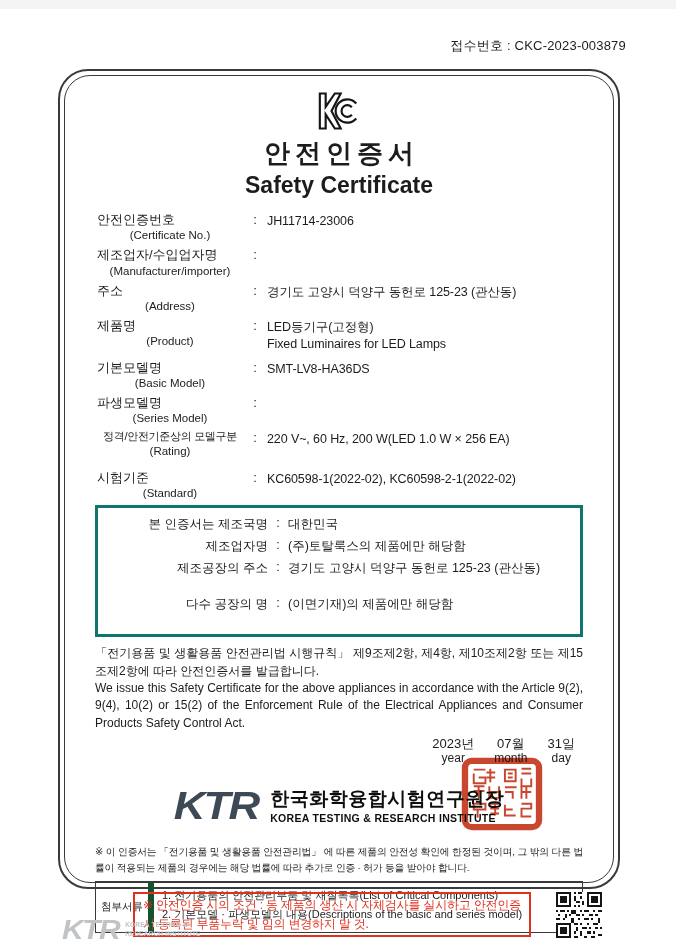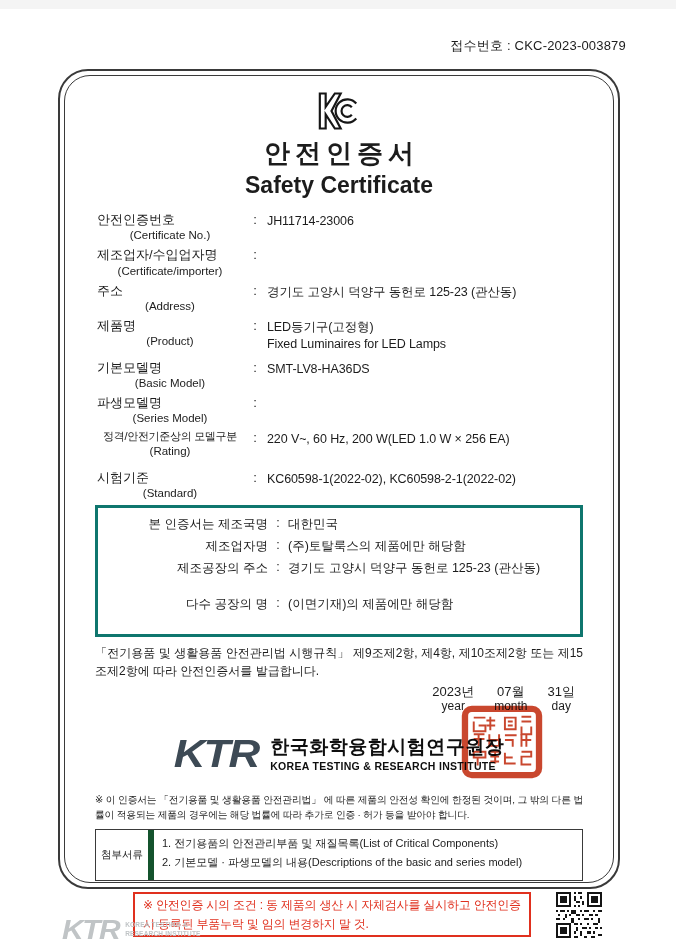--- a/index.html
+++ b/index.html
@@ -103,21 +103,21 @@
             <div class="flabel-en">(Certificate No.)</div>
           </div>
           <div class="fcolon">:</div>
           <div class="fvalue">
               <div>JH11714-23006</div>
             </div>
         </div>
         <div class="frow">
           <div class="flabel">
             <div class="flabel-ko">제조업자/수입업자명</div>
-            <div class="flabel-en">(Certificate/importer)</div>
+            <div class="flabel-en">(Manufacturer/importer)</div>
           </div>
           <div class="fcolon">:</div>
         </div>
         <div class="frow">
           <div class="flabel">
             <div class="flabel-ko">주소</div>
             <div class="flabel-en">(Address)</div>
           </div>
           <div class="fcolon">:</div>
           <div class="fvalue">
@@ -193,20 +193,21 @@
         <div class="ispacer"></div>
         <div class="irow">
           <span class="ilabel">다수 공장의 명</span>
           <span class="icolon">:</span>
           <span class="ivalue">(이면기재)의 제품에만 해당함</span>
         </div>
       </div>
 
       <div class="law">
         <p>「전기용품 및 생활용품 안전관리법 시행규칙」  제9조제2항, 제4항, 제10조제2항 또는 제15조제2항에 따라 안전인증서를 발급합니다.</p>
+        <p>We issue this Safety Certificate for the above appliances in accordance with the Article 9(2), 9(4), 10(2) or 15(2) of the Enforcement Rule of the Electrical Appliances and Consumer Products Safety Control Act.</p>
       </div>
 
       <div class="date-row">
         <div class="date-col">
           <span>2023년</span>
           <span class="date-cap">year</span>
         </div>
         <div class="date-col">
           <span>07월</span>
           <span class="date-cap">month</span>

